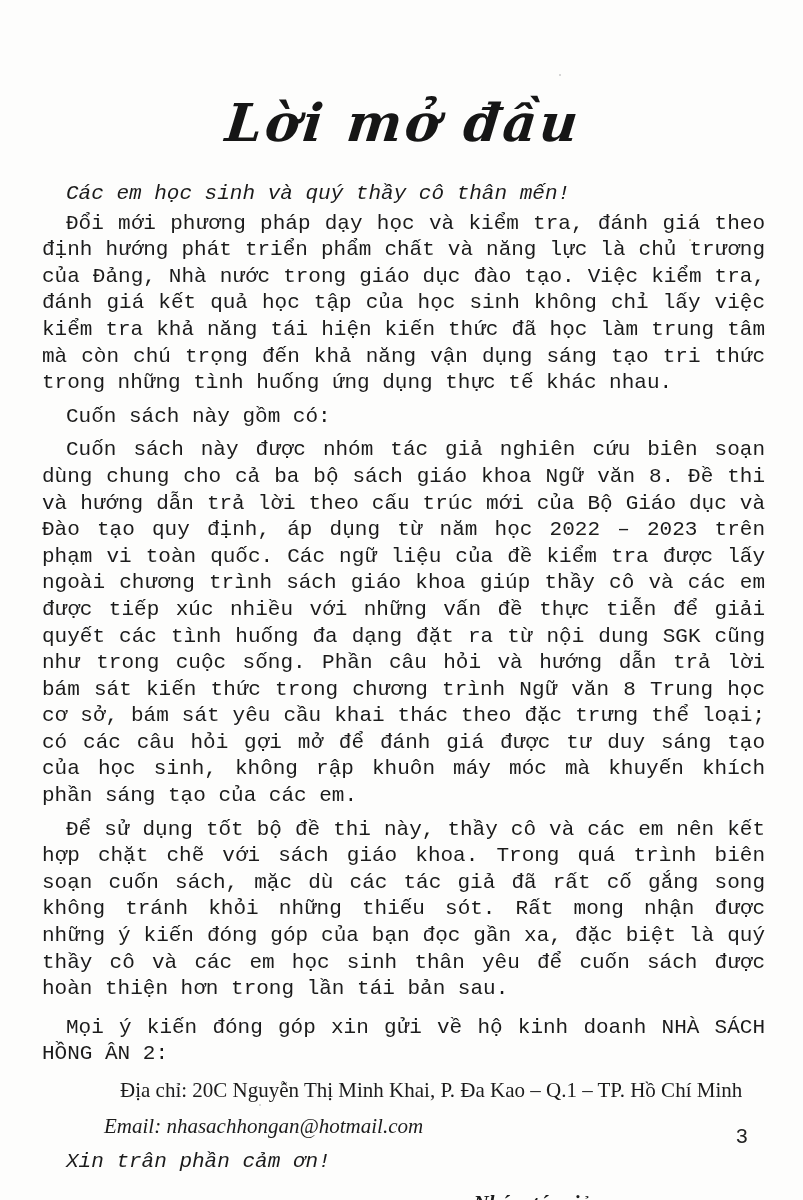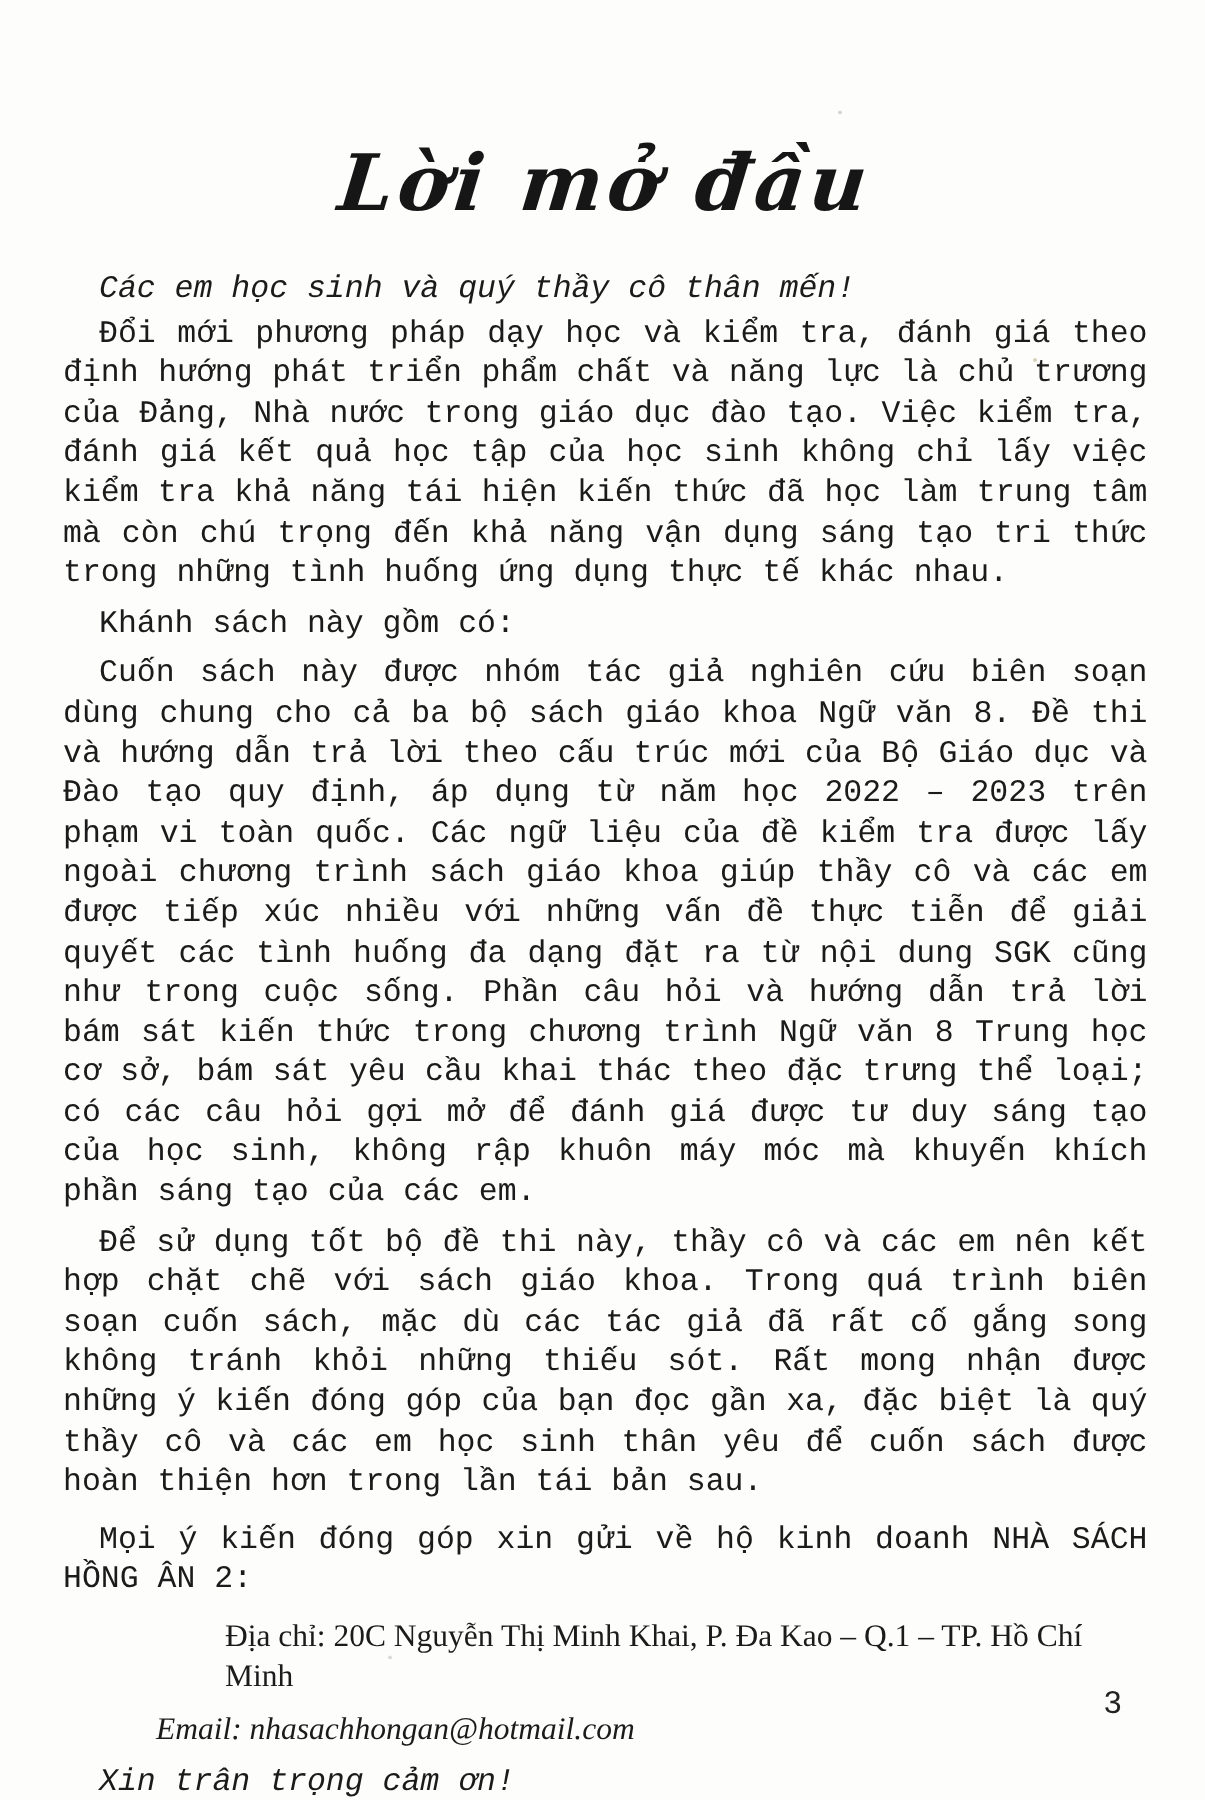--- a/index.html
+++ b/index.html
@@ -41,21 +41,21 @@
     transform: skewX(-6deg);
     color: #161616;
   }
   .body-text { font-size: 21px; line-height: 26.6px; }
   .body-text p { text-align: justify; margin-bottom: 7px; }
   .indent { text-indent: 24px; font-family: Liberation Mono, monospace; }
   .salutation { font-style: italic; margin-bottom: 3px !important; }
   .list p { margin-bottom: 5px; }
   .contact-intro { margin-top: 12px; }
   .contact-line { text-align: left !important; }
-  .addr { margin-left: 108px; margin-top: 9px; margin-bottom: 9px !important; }
+  .addr { margin-left: 78px; margin-top: 9px; margin-bottom: 9px !important; }
   .email { margin-left: 62px; margin-bottom: 9px !important; font-style: italic; }
   .closing { font-style: italic; margin-top: 10px; }
   .signature {
     width: fit-content;
     margin-left: auto;
     margin-right: 0px;
     margin-top: 14px;
     text-align: center;
     font-style: italic;
     font-weight: bold;
@@ -81,34 +81,34 @@
     <span class="title">Lời mở đầu</span>
   </div>
 
   <div class="body-text">
 
     <p class="salutation indent">Các em học sinh và quý thầy cô thân mến!</p>
 
     <p class="indent">Đổi mới phương pháp dạy học và kiểm tra, đánh giá theo định hướng phát triển phẩm chất và năng lực là chủ trương của Đảng, Nhà nước trong giáo dục đào tạo. Việc kiểm tra, đánh giá kết quả học tập của học sinh không chỉ lấy việc kiểm tra khả năng tái hiện kiến thức đã học làm trung tâm mà còn chú trọng đến khả năng vận dụng sáng tạo tri thức trong những tình huống ứng dụng thực tế khác nhau.</p>
 
 
-    <p class="indent">Khánh sách này gồm có:</p>
+    <p class="indent">Cuốn sách này gồm có:</p>
 
 
     <p class="indent">Cuốn sách này được nhóm tác giả nghiên cứu biên soạn dùng chung cho cả ba bộ sách giáo khoa Ngữ văn 8. Đề thi và hướng dẫn trả lời theo cấu trúc mới của Bộ Giáo dục và Đào tạo quy định, áp dụng từ năm học 2022 – 2023 trên phạm vi toàn quốc. Các ngữ liệu của đề kiểm tra được lấy ngoài chương trình sách giáo khoa giúp thầy cô và các em được tiếp xúc nhiều với những vấn đề thực tiễn để giải quyết các tình huống đa dạng đặt ra từ nội dung SGK cũng như trong cuộc sống. Phần câu hỏi và hướng dẫn trả lời bám sát kiến thức trong chương trình Ngữ văn 8 Trung học cơ sở, bám sát yêu cầu khai thác theo đặc trưng thể loại; có các câu hỏi gợi mở để đánh giá được tư duy sáng tạo của học sinh, không rập khuôn máy móc mà khuyến khích phần sáng tạo của các em.</p>
 
     <p class="indent">Để sử dụng tốt bộ đề thi này, thầy cô và các em nên kết hợp chặt chẽ với sách giáo khoa. Trong quá trình biên soạn cuốn sách, mặc dù các tác giả đã rất cố gắng song không tránh khỏi những thiếu sót. Rất mong nhận được những ý kiến đóng góp của bạn đọc gần xa, đặc biệt là quý thầy cô và các em học sinh thân yêu để cuốn sách được hoàn thiện hơn trong lần tái bản sau.</p>
 
     <p class="indent contact-intro">Mọi ý kiến đóng góp xin gửi về hộ kinh doanh NHÀ SÁCH HỒNG ÂN 2:</p>
 
     <p class="contact-line addr">Địa chỉ: 20C Nguyễn Thị Minh Khai, P. Đa Kao – Q.1 – TP. Hồ Chí Minh</p>
 
     <p class="contact-line email">Email: nhasachhongan@hotmail.com</p>
 
-    <p class="closing indent">Xin trân trọng cảm ơn!</p>
+    <p class="closing indent">Xin trân phần cảm ơn!</p>
 
     <div class="signature">
       <div class="role">Nhóm tác giả</div>
       <div class="names">Kiều Bắc - Nguyễn Quốc Khánh - Nguyễn Thị Hoa</div>
     </div>
 
   </div>
 
   <div class="page-number">3</div>
 

